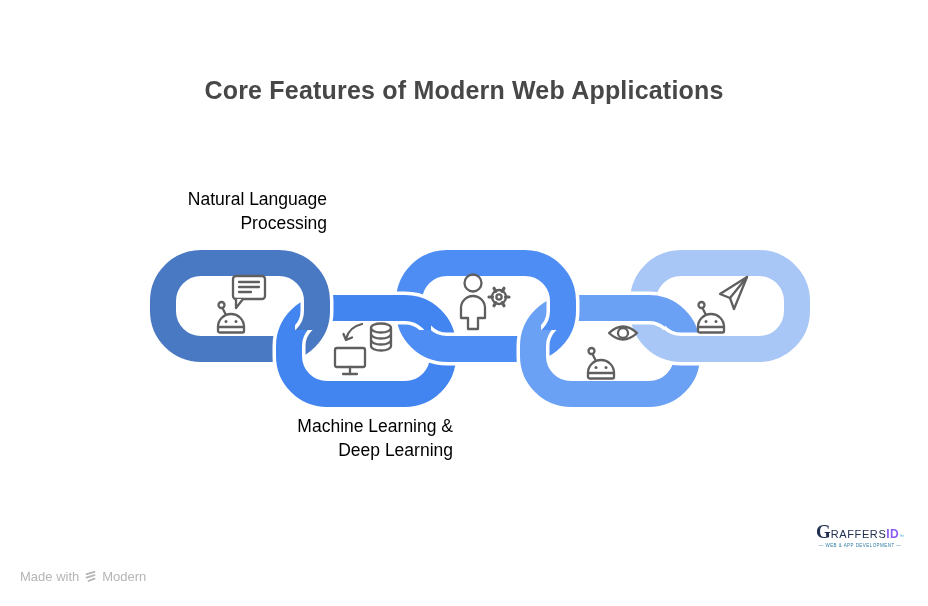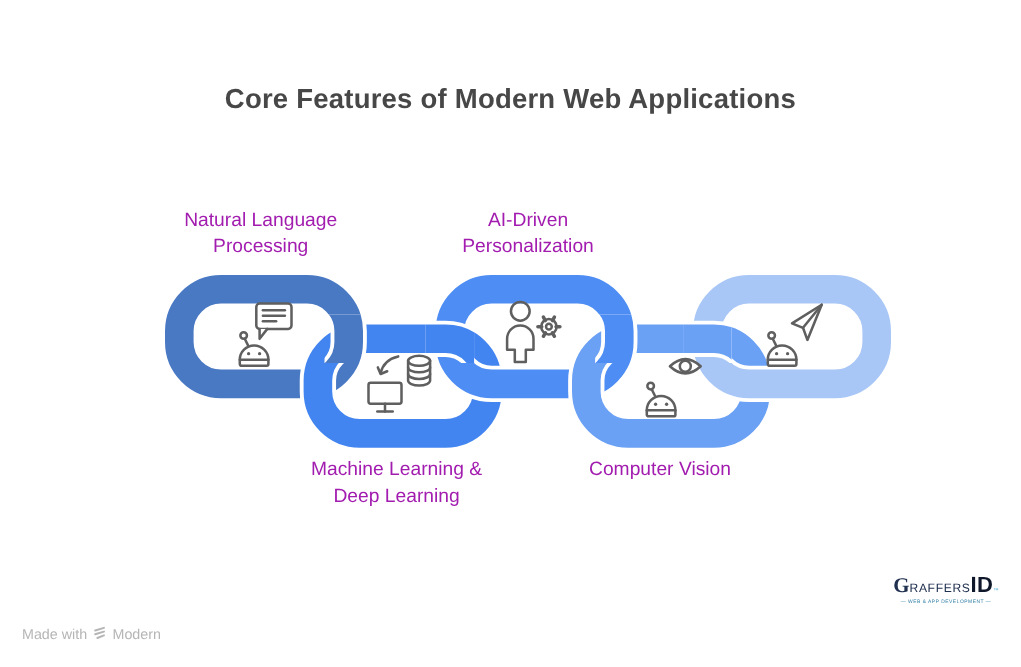--- a/index.html
+++ b/index.html
@@ -5,59 +5,57 @@
   html,body{margin:0;padding:0;background:#ffffff;}
   #canvas{
     position:relative;width:928px;height:606px;background:#ffffff;overflow:hidden;
     font-family:"Liberation Sans",sans-serif;
   }
   .title{
     position:absolute;left:0;top:76px;width:928px;text-align:center;
     font-size:25px;font-weight:700;color:#474747;letter-spacing:.2px;
   }
   .feature-label{
-    position:absolute;text-align:center;font-size:17.5px;line-height:1.38;color:#a21caf;
+    position:absolute;text-align:right;font-size:17.5px;line-height:1.38;color:#000000;
   }
   #label-0{left:147px;top:187px;width:180px;}
   #label-2{left:405px;top:187px;width:150px;}
   #label-4{left:629px;top:187px;width:180px;}
   #label-1{left:268px;top:414px;width:185px;}
   #label-3{left:500px;top:414px;width:200px;}
   .chain-svg{position:absolute;left:130px;top:235px;}
   .icon-svg{position:absolute;}
   #icon-0{left:203px;top:272px;}
   #icon-1{left:329px;top:318px;}
   #icon-2{left:449px;top:272px;}
   #icon-3{left:573px;top:318px;}
   #icon-4{left:683px;top:272px;}
   .made-with{
-    position:absolute;left:20px;top:569px;display:flex;align-items:flex-start;gap:5px;
+    position:absolute;left:20px;top:569px;display:flex;align-items:center;gap:5px;
     font-size:13px;color:#b5b5b5;cursor:pointer;text-decoration:none;
   }
   .graffers-logo{
     position:absolute;left:804px;top:522px;width:112px;text-align:center;line-height:1;
   }
   .logo-row{display:flex;align-items:baseline;justify-content:center;}
   .logo-g{font-size:19px;font-weight:700;color:#20304f;font-family:"Liberation Serif",serif;}
   .logo-raffers{font-size:11px;font-weight:400;color:#20304f;letter-spacing:.6px;}
-  .logo-id{font-size:20px;font-weight:700;color:#0f172a;letter-spacing:.3px;}
+  .logo-id{font-size:12px;font-weight:700;color:#8b5cf6;letter-spacing:.3px;}
   .logo-mark{font-size:5px;color:#3fa9d5;vertical-align:super;}
   .logo-tagline{margin-top:3px;font-size:4.5px;letter-spacing:.45px;color:#2e7da3;white-space:nowrap;}
 </style>
 </head>
 <body>
 
 <div id="canvas">
 
   <div class="title">Core Features of Modern Web Applications</div>
 
   <div class="feature-label" id="label-0">Natural Language Processing</div>
-  <div class="feature-label" id="label-2">AI-Driven Personalization</div>
   <div class="feature-label" id="label-1">Machine Learning &amp; Deep Learning</div>
-  <div class="feature-label" id="label-3">Computer Vision</div>
 
   <svg class="chain-svg" width="700" height="195" viewBox="130 235 700 195">
     <defs>
       <clipPath id="cp1">
           <rect x="295" y="286" width="45" height="44"></rect>
         </clipPath>
       <clipPath id="cp2">
           <rect x="387" y="286" width="44" height="44"></rect>
         </clipPath>
       <clipPath id="cp3">

